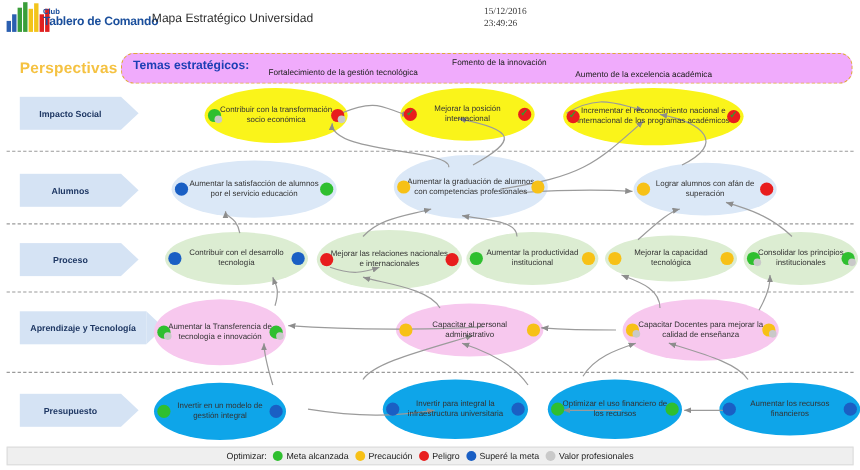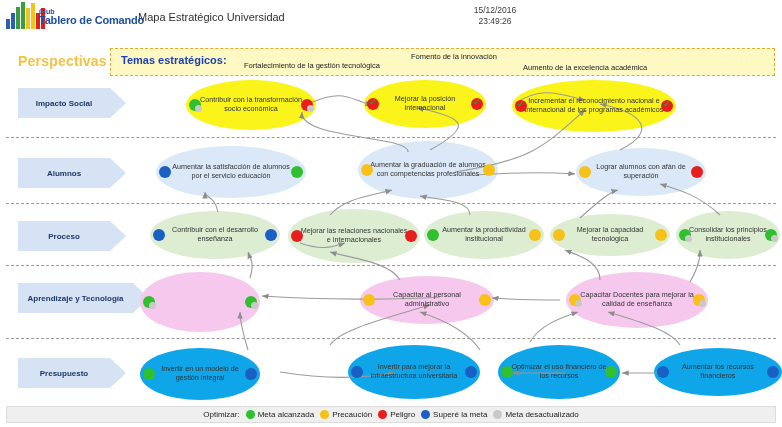--- a/index.html
+++ b/index.html
@@ -13,30 +13,30 @@
 
   
   .logo { position:absolute; left:6px; top:2px; width:130px; height:36px; }
   .logo-bars { position:absolute; left:0; bottom:9px; height:30px; display:flex; align-items:flex-end; gap:1px; }
   .logo-bars i { display:block; width:4px; border-radius:0; }
   .logo-text { position:absolute; left:33px; top:6px; line-height:1; }
   .logo-club { font-size:7px; font-weight:bold; color:#1b4f9c; letter-spacing:0; }
   .logo-main { font-size:11px; font-weight:bold; color:#1b4f9c; letter-spacing:-.2px; white-space:nowrap; }
 
   .map-title { position:absolute; left:138px; top:11px; font-size:11px; color:#303030; white-space:nowrap; }
-  .datetime { position:absolute; left:440px; top:5px; width:110px; text-align:center;
-              font-size:8.5px; color:#3a3a3a; line-height:11px; }
+  .datetime { position:absolute; left:440px; top:5px; width:110px; text-align:left;
+              font-size:8.5px; color:#3a3a3a; line-height:11px;font-family:Liberation Serif, serif; }
 
   
   .perspectivas { position:absolute; left:18px; top:53px; font-size:14px; font-weight:bold;
                   color:#f5c242; letter-spacing:.2px; }
 
   
   .themes { position:absolute; left:110px; top:48px; width:665px; height:28px;
-            background:#fef9c3; border:1px dashed #e0a93b; border-radius:0; }
+            background:#f0abfc; border:1px dashed #e0a93b; border-radius:12px; }
   .themes-label { position:absolute; left:10px; top:5px; font-size:11px; font-weight:bold; color:#1d3fb5; }
   .theme-item { position:absolute; font-size:7.5px; color:#202020; white-space:nowrap; }
   .t1 { left:133px; top:12px; }
   .t2 { left:300px; top:3px; }
   .t3 { left:412px; top:14px; }
 
   
   .band-sep { position:absolute; left:6px; width:770px; height:0;
               border-top:1px dashed #9a9a9a; }
 
@@ -236,21 +236,21 @@
         <span class="node-text">Aumentar la graduación de alumnos con competencias profesionales</span>
         <span class="dot l c-yellow"></span>
         <span class="dot r c-yellow"></span>
       </div>
       <div class="node n-blue" style="left: 576px; top: 148px; width: 130px; height: 48px;">
         <span class="node-text">Lograr alumnos con afán de superación</span>
         <span class="dot l c-yellow"></span>
         <span class="dot r c-red"></span>
       </div>
       <div class="node n-green" style="left: 150px; top: 211px; width: 130px; height: 48px;">
-        <span class="node-text">Contribuir con el desarrollo enseñanza</span>
+        <span class="node-text">Contribuir con el desarrollo tecnología</span>
         <span class="dot l c-blue"></span>
         <span class="dot r c-blue"></span>
       </div>
       <div class="node n-green" style="left: 288px; top: 209px; width: 132px; height: 54px;">
         <span class="node-text">Mejorar las relaciones nacionales e internacionales</span>
         <span class="dot l c-red"></span>
         <span class="dot r c-red"></span>
       </div>
       <div class="node n-green" style="left: 424px; top: 211px; width: 120px; height: 48px;">
         <span class="node-text">Aumentar la productividad institucional</span>
@@ -261,40 +261,41 @@
         <span class="node-text">Mejorar la capacidad tecnológica</span>
         <span class="dot l c-yellow"></span>
         <span class="dot r c-yellow"></span>
       </div>
       <div class="node n-green" style="left: 676px; top: 211px; width: 104px; height: 48px;">
         <span class="node-text">Consolidar los principios institucionales</span>
         <span class="dot l c-green stale"></span>
         <span class="dot r c-green stale"></span>
       </div>
       <div class="node n-pink" style="left: 140px; top: 272px; width: 120px; height: 60px;">
+        <span class="node-text">Aumentar la Transferencia de tecnología e innovación</span>
         <span class="dot l c-green stale"></span>
         <span class="dot r c-green stale"></span>
       </div>
       <div class="node n-pink" style="left: 360px; top: 276px; width: 134px; height: 48px;">
         <span class="node-text">Capacitar al personal administrativo</span>
         <span class="dot l c-yellow"></span>
         <span class="dot r c-yellow"></span>
       </div>
       <div class="node n-pink" style="left: 566px; top: 272px; width: 142px; height: 56px;">
         <span class="node-text">Capacitar Docentes para mejorar la calidad de enseñanza</span>
         <span class="dot l c-yellow stale"></span>
         <span class="dot r c-yellow stale"></span>
       </div>
       <div class="node n-purple" style="left: 140px; top: 348px; width: 120px; height: 52px;">
         <span class="node-text">Invertir en un modelo de gestión integral</span>
         <span class="dot l c-green"></span>
         <span class="dot r c-blue"></span>
       </div>
       <div class="node n-purple" style="left: 348px; top: 345px; width: 132px; height: 54px;">
-        <span class="node-text">Invertir para mejorar la infraestructura universitaria</span>
+        <span class="node-text">Invertir para integral la infraestructura universitaria</span>
         <span class="dot l c-blue"></span>
         <span class="dot r c-blue"></span>
       </div>
       <div class="node n-purple" style="left: 498px; top: 345px; width: 122px; height: 54px;">
         <span class="node-text">Optimizar el uso financiero de los recursos</span>
         <span class="dot l c-green"></span>
         <span class="dot r c-green"></span>
       </div>
       <div class="node n-purple" style="left: 654px; top: 348px; width: 128px; height: 48px;">
         <span class="node-text">Aumentar los recursos financieros</span>
@@ -317,18 +318,18 @@
         <span class="legend-item">
           <span class="legend-dot" style="background: rgb(232, 29, 29);"></span>
           <span class="legend-text">Peligro</span>
         </span>
         <span class="legend-item">
           <span class="legend-dot" style="background: rgb(26, 95, 196);"></span>
           <span class="legend-text">Superé la meta</span>
         </span>
         <span class="legend-item">
           <span class="legend-dot" style="background: rgb(201, 201, 201);"></span>
-          <span class="legend-text">Meta desactualizado</span>
+          <span class="legend-text">Valor profesionales</span>
         </span>
       </span>
   </div>
 
 </div>
 
 </body></html>

